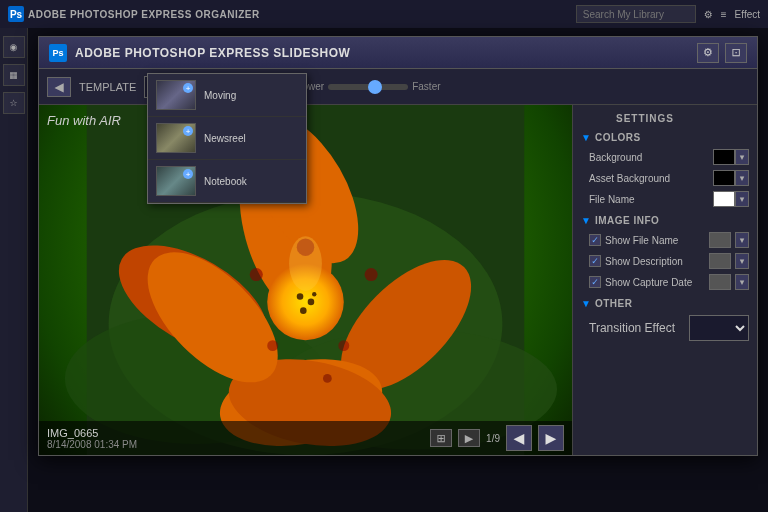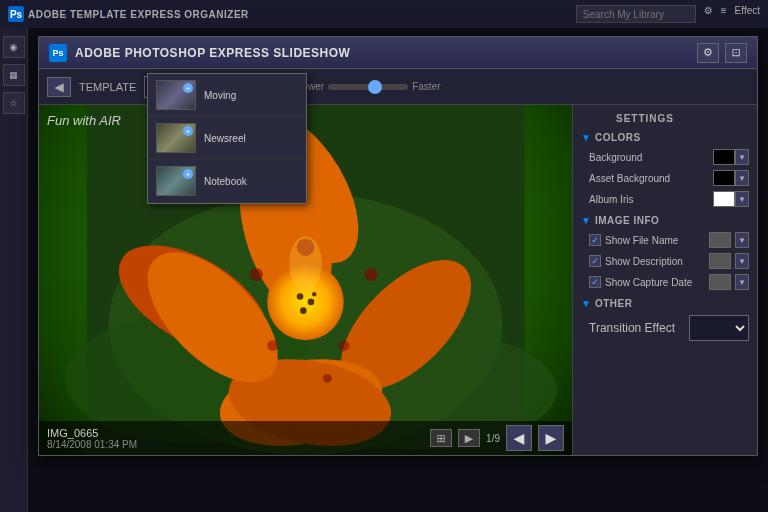--- a/index.html
+++ b/index.html
@@ -36,20 +36,21 @@
     }
     .top-bar-title {
       color: #aaa;
       font-size: 10px;
       font-weight: bold;
       letter-spacing: 0.5px;
     }
     .top-bar-search {
       margin-left: auto;
       display: flex;
+      align-items: center;
       gap: 8px;
     }
     .search-box {
       background: #2a2a3e;
       border: 1px solid #444;
       color: #aaa;
       padding: 2px 6px;
       font-size: 10px;
       width: 120px;
       height: 18px;
@@ -483,21 +484,21 @@
     }
   </style>
 </head>
 <body>
 
 <div class="top-bar">
   <div class="top-bar-logo">
     <div class="top-bar-icon">
       <span style="color:#fff;font-size:10px;font-weight:bold;">Ps</span>
     </div>
-    <span class="top-bar-title">ADOBE TEMPLATE EXPRESS ORGANIZER</span>
+    <span class="top-bar-title">ADOBE PHOTOSHOP EXPRESS ORGANIZER</span>
   </div>
   <div class="top-bar-search">
     <input class="search-box" placeholder="Search My Library" style="">
     <span class="top-bar-btn">⚙</span>
     <span class="top-bar-btn">≡</span>
     <span class="top-bar-btn">Effect</span>
   </div>
 </div>
 
 <div class="main-area">
@@ -648,21 +649,21 @@
               <span class="setting-label">Background</span>
               <div class="color-swatch"></div>
               <button class="setting-dropdown-btn">▾</button>
             </div>
             <div class="setting-row">
               <span class="setting-label">Asset Background</span>
               <div class="color-swatch"></div>
               <button class="setting-dropdown-btn">▾</button>
             </div>
             <div class="setting-row">
-              <span class="setting-label">Album Iris</span>
+              <span class="setting-label">File Name</span>
               <div class="color-swatch white"></div>
               <button class="setting-dropdown-btn">▾</button>
             </div>
           </div>
 
           <div class="settings-section">
             <div class="section-header">
               <span class="section-arrow">▼</span>
               <span class="section-title">IMAGE INFO</span>
             </div>

